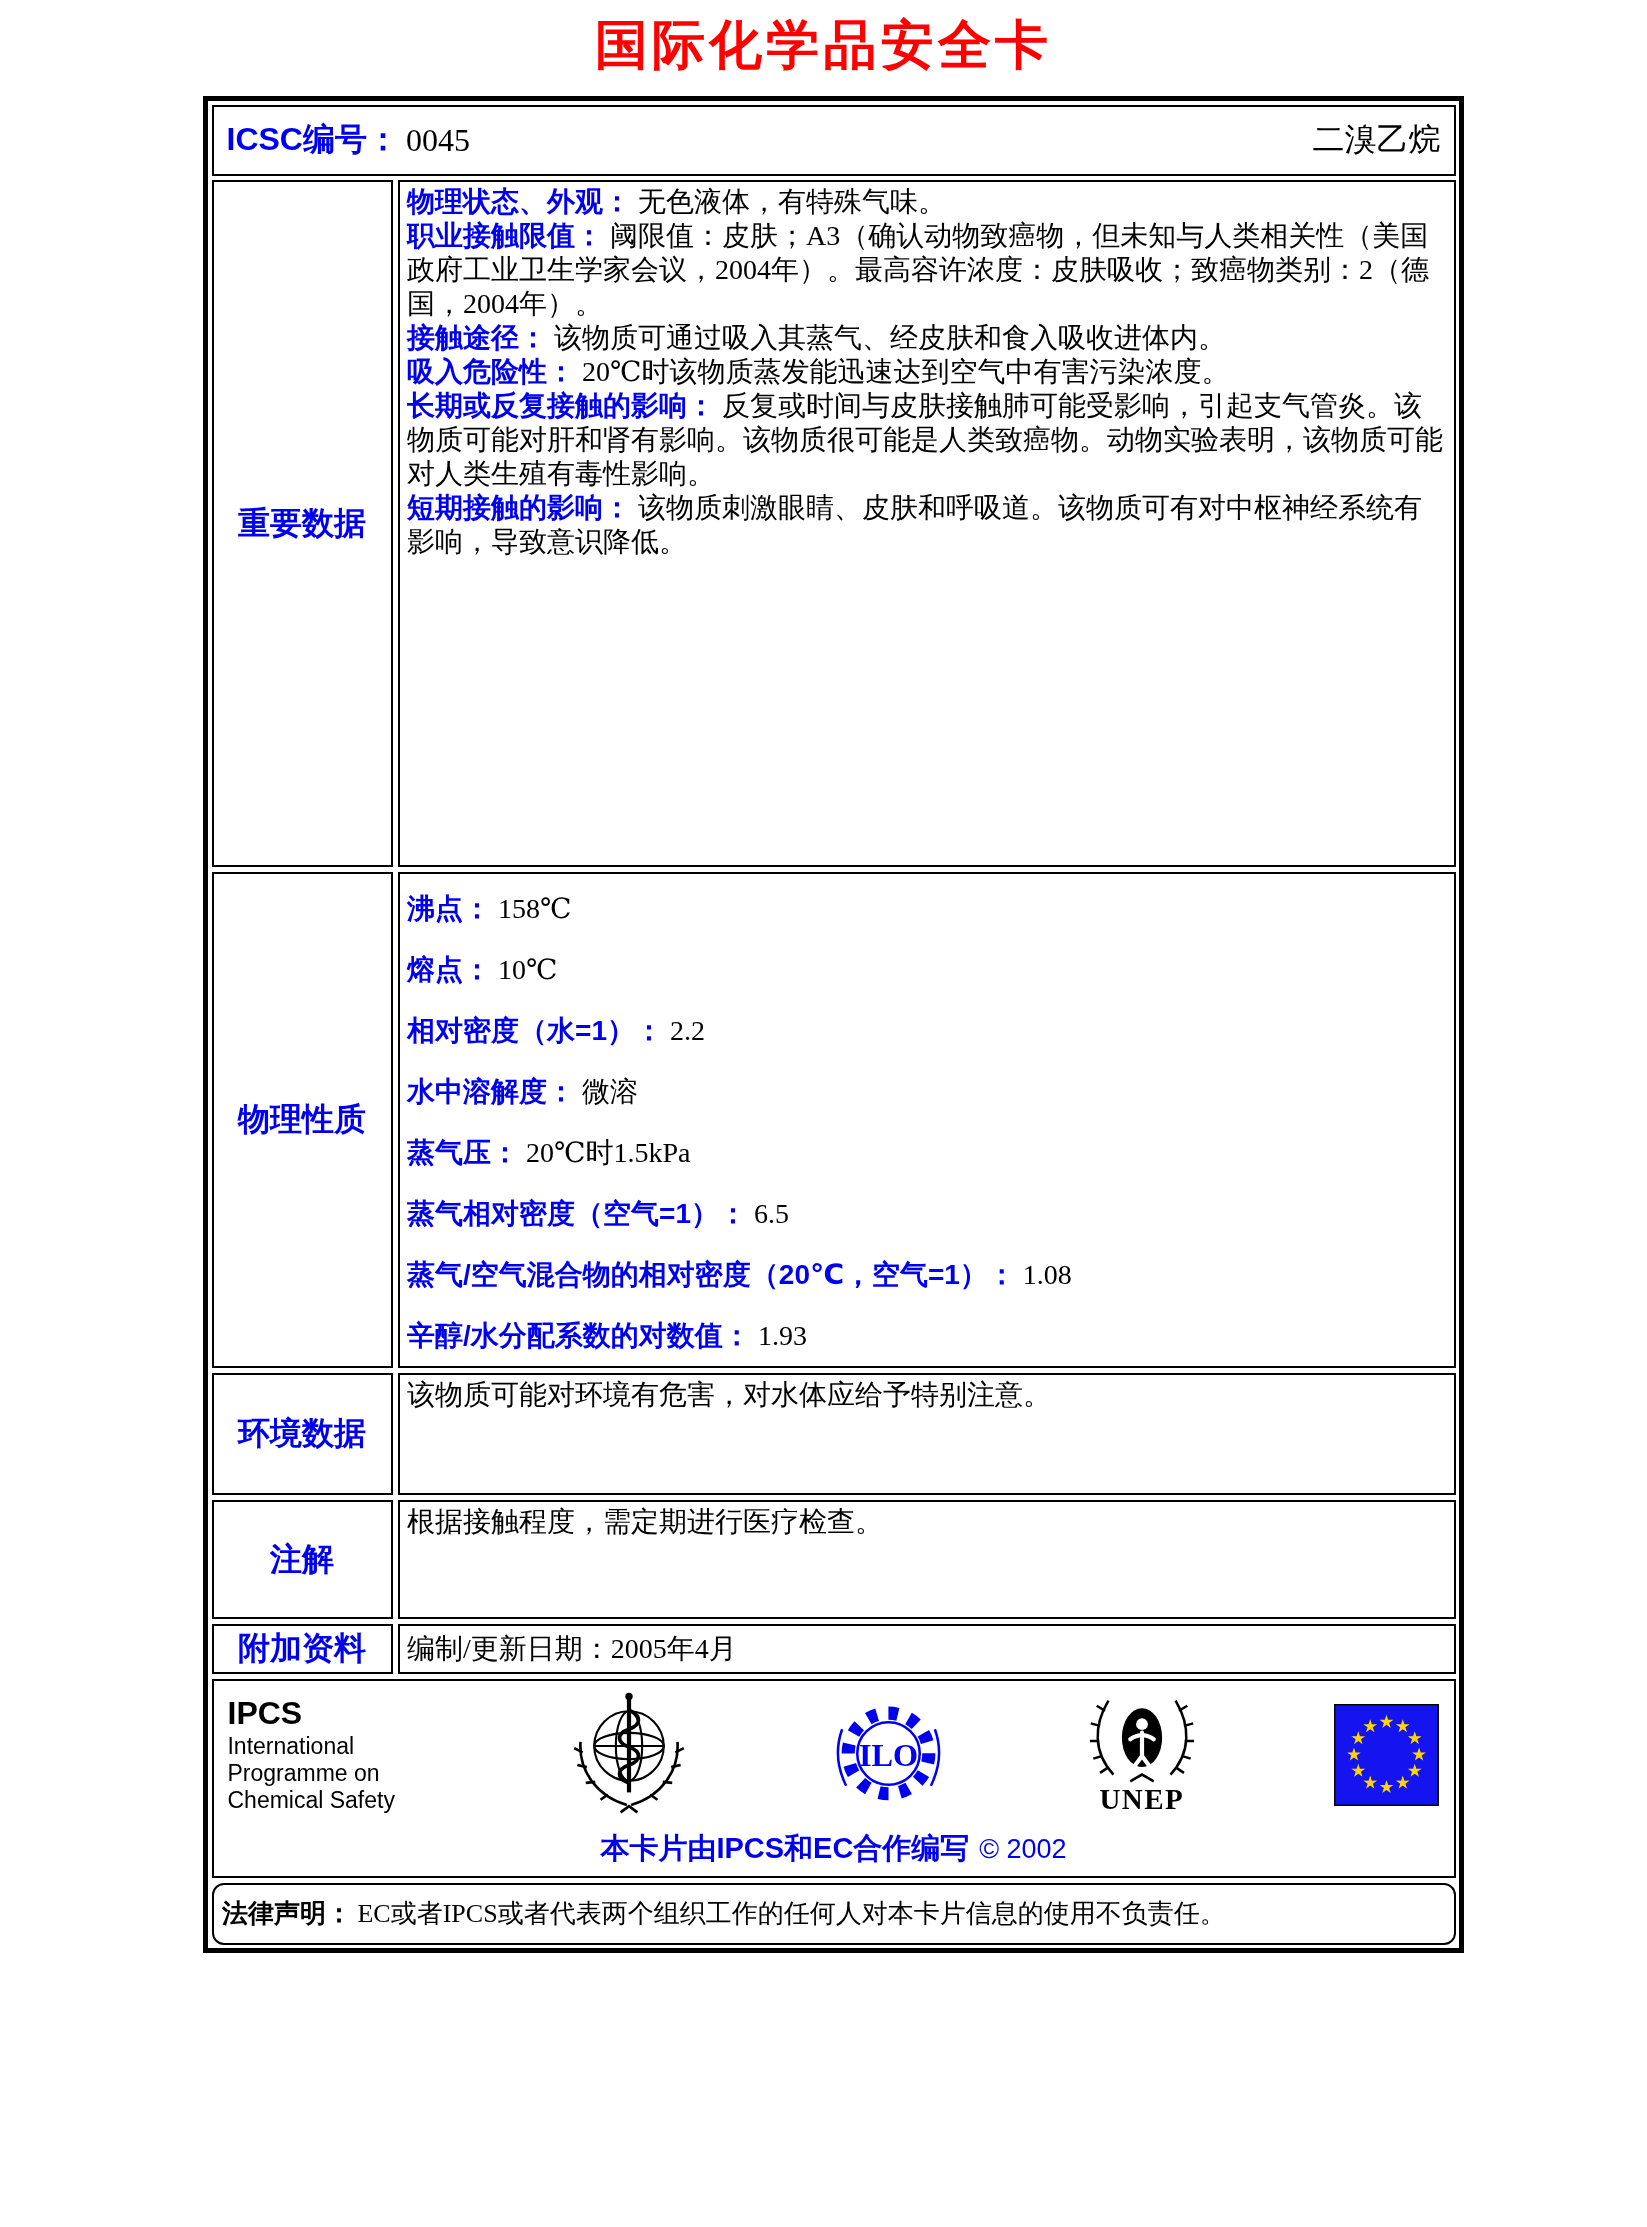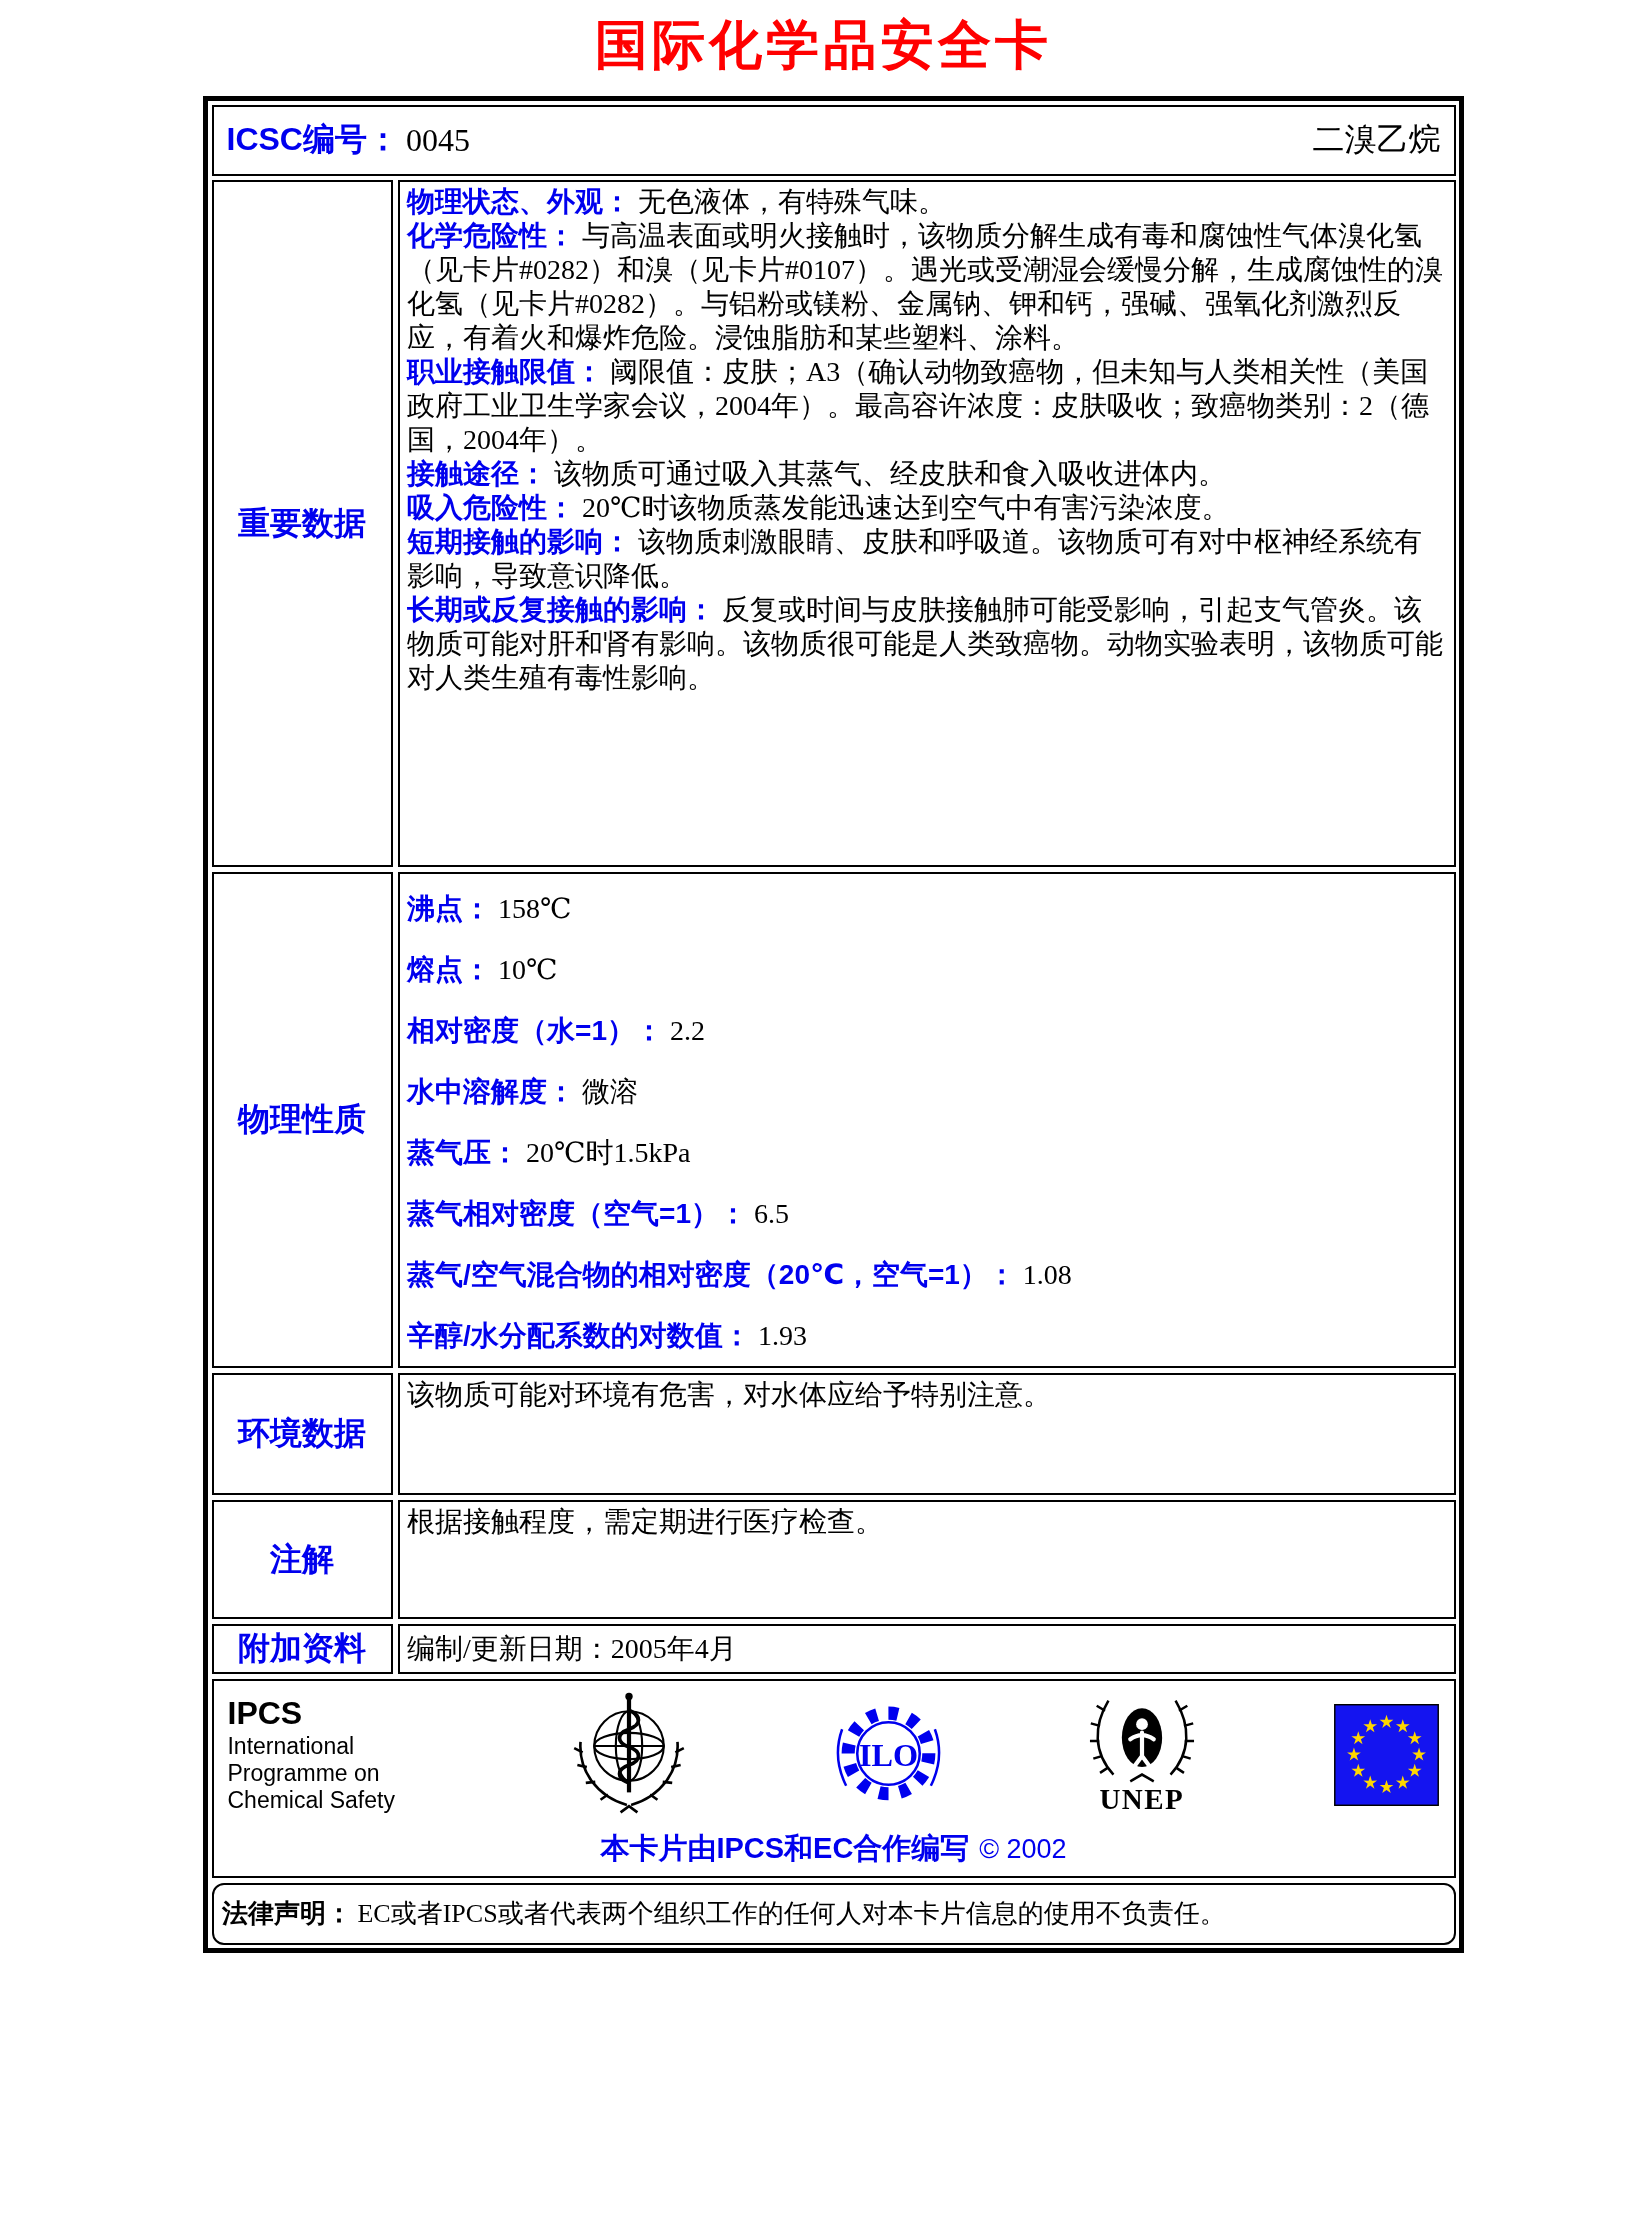--- a/index.html
+++ b/index.html
@@ -51,26 +51,25 @@
     <div class="row bordered hrow">
       <span class="blab">ICSC编号：</span>
       <span class="bval">0045</span>
       <span class="chem">二溴乙烷</span>
     </div>
 
     <div class="row trow" style="height:687px">
       <div class="lcell">重要数据</div>
       <div class="ccell">
         <p><span class="blab">物理状态、外观：</span><span>无色液体，有特殊气味。</span></p>
-        <p><span class="blab">化学危险性：</span><span>与高温表面或明火接触时，该物质分解生成有毒和腐蚀性气体溴化氢（见卡片#0282）和溴（见卡片#0107）。遇光或受潮湿会缓慢分解，生成腐蚀性的溴化氢（见卡片#0282）。与铝粉或镁粉、金属钠、钾和钙，强碱、强氧化剂激烈反应，有着火和爆炸危险。浸蚀脂肪和某些塑料、涂料。</span></p>
         <p><span class="blab">职业接触限值：</span><span>阈限值：皮肤；A3（确认动物致癌物，但未知与人类相关性（美国政府工业卫生学家会议，2004年）。最高容许浓度：皮肤吸收；致癌物类别：2（德国，2004年）。</span></p>
         <p><span class="blab">接触途径：</span><span>该物质可通过吸入其蒸气、经皮肤和食入吸收进体内。</span></p>
         <p><span class="blab">吸入危险性：</span><span>20℃时该物质蒸发能迅速达到空气中有害污染浓度。</span></p>
+        <p><span class="blab">长期或反复接触的影响：</span><span>反复或时间与皮肤接触肺可能受影响，引起支气管炎。该物质可能对肝和肾有影响。该物质很可能是人类致癌物。动物实验表明，该物质可能对人类生殖有毒性影响。</span></p>
         <p><span class="blab">短期接触的影响：</span><span>该物质刺激眼睛、皮肤和呼吸道。该物质可有对中枢神经系统有影响，导致意识降低。</span></p>
-        <p><span class="blab">长期或反复接触的影响：</span><span>反复或时间与皮肤接触肺可能受影响，引起支气管炎。该物质可能对肝和肾有影响。该物质很可能是人类致癌物。动物实验表明，该物质可能对人类生殖有毒性影响。</span></p>
       </div>
     </div>
 
     <div class="row trow" style="height:496px">
       <div class="lcell">物理性质</div>
       <div class="ccell props">
         <p><span class="blab">沸点：</span><span>158℃</span></p>
         <p><span class="blab">熔点：</span><span>10℃</span></p>
         <p><span class="blab">相对密度（水=1）：</span><span>2.2</span></p>
         <p><span class="blab">水中溶解度：</span><span>微溶</span></p>

